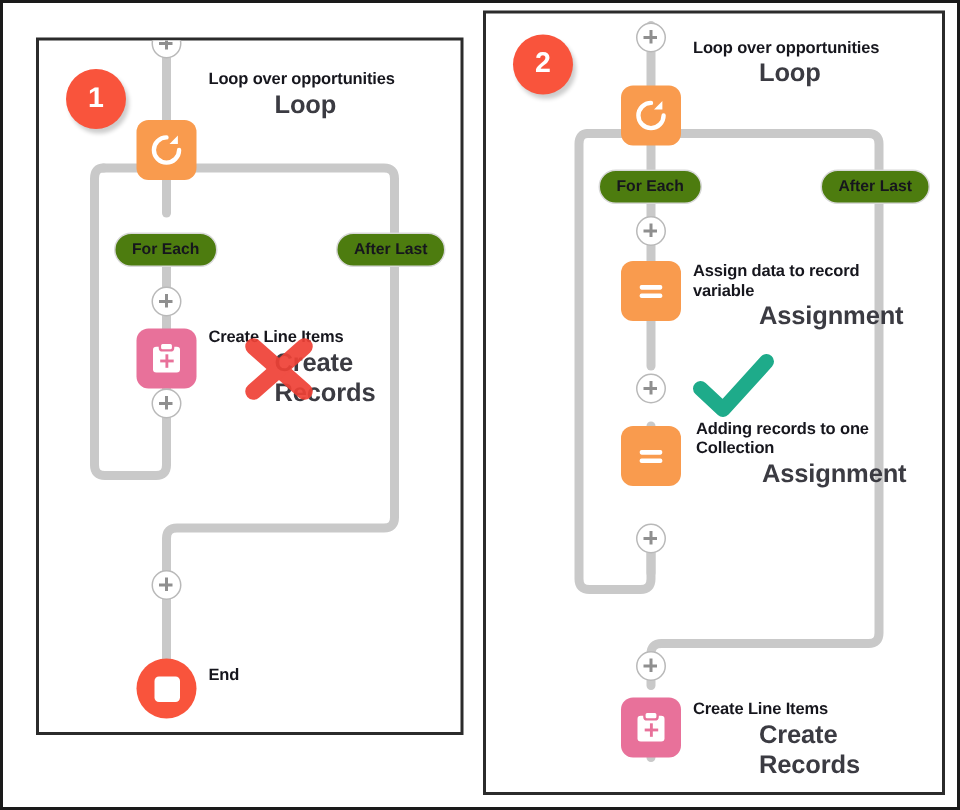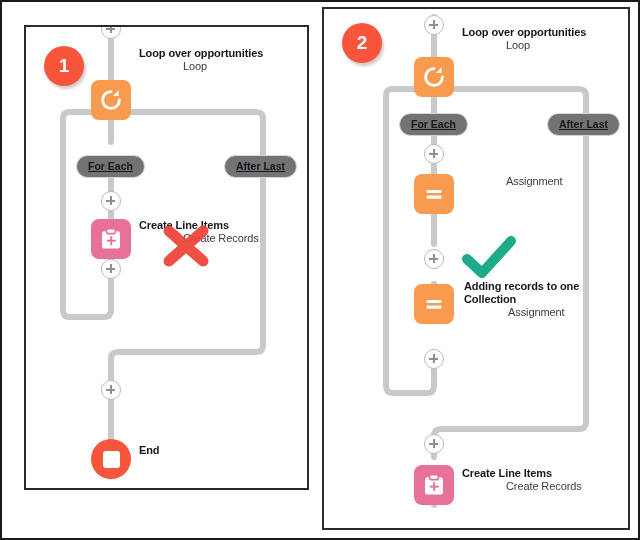--- a/index.html
+++ b/index.html
@@ -90,22 +90,22 @@
     z-index: 21;
     line-height: 1.18;
   }
   .node-title {
     font-size: 11px;
     font-weight: bold;
     color: #16161d;
     letter-spacing: -0.1px;
   }
   .node-subtitle {
-    font-size: 11px;
-    font-weight: normal;
+    font-size: 17px;
+    font-weight: bold;
     color: #3b3b42;
     letter-spacing: -0.1px;
     padding-left: 44px;
   }
 
   
   .end-node {
     position: absolute;
     width: 40px;
     height: 40px;
@@ -147,31 +147,30 @@
   }
   .plus-node::after {
     top: 50%; left: 4px;
     height: 1.6px; width: 9px;
     margin-top: -0.8px;
   }
 
   
   .pill {
     position: absolute;
-    background: #737373;
+    background: #4d7c0f;
     border: 1.2px solid #d8d8d8;
     border-radius: 999px;
     font-size: 10.5px;
     font-weight: bold;
     color: #16161d;
     padding: 4px 11px 5px 11px;
     white-space: nowrap;
     z-index: 30;
     box-sizing: border-box;
-    text-decoration: underline;
   }
 
   
   .mark {
     position: absolute;
     z-index: 60;
   }
 </style>
 </head>
 <body>
@@ -305,20 +304,21 @@
 
       <div class="plus-node" style="left:100px; top:135px;"></div>
 
       <div class="node-icon icon-assign" style="left:90px; top:165px;">
         <svg width="26" height="26" viewBox="0 0 26 26">
           <rect x="5.5" y="9.0" width="15" height="3.1" rx="1.2" fill="#ffffff"></rect>
           <rect x="5.5" y="14.6" width="15" height="3.1" rx="1.2" fill="#ffffff"></rect>
         </svg>
       </div>
       <div class="node-label" style="left:138px; top:166px; width:120px;">
+        <div class="node-title">Assign data to record variable</div>
         <div class="node-subtitle">Assignment</div>
       </div>
 
       <div class="plus-node" style="left:100px; top:240px;"></div>
 
       <div class="node-icon icon-assign" style="left:90px; top:275px;">
         <svg width="26" height="26" viewBox="0 0 26 26">
           <rect x="5.5" y="9.0" width="15" height="3.1" rx="1.2" fill="#ffffff"></rect>
           <rect x="5.5" y="14.6" width="15" height="3.1" rx="1.2" fill="#ffffff"></rect>
         </svg>

